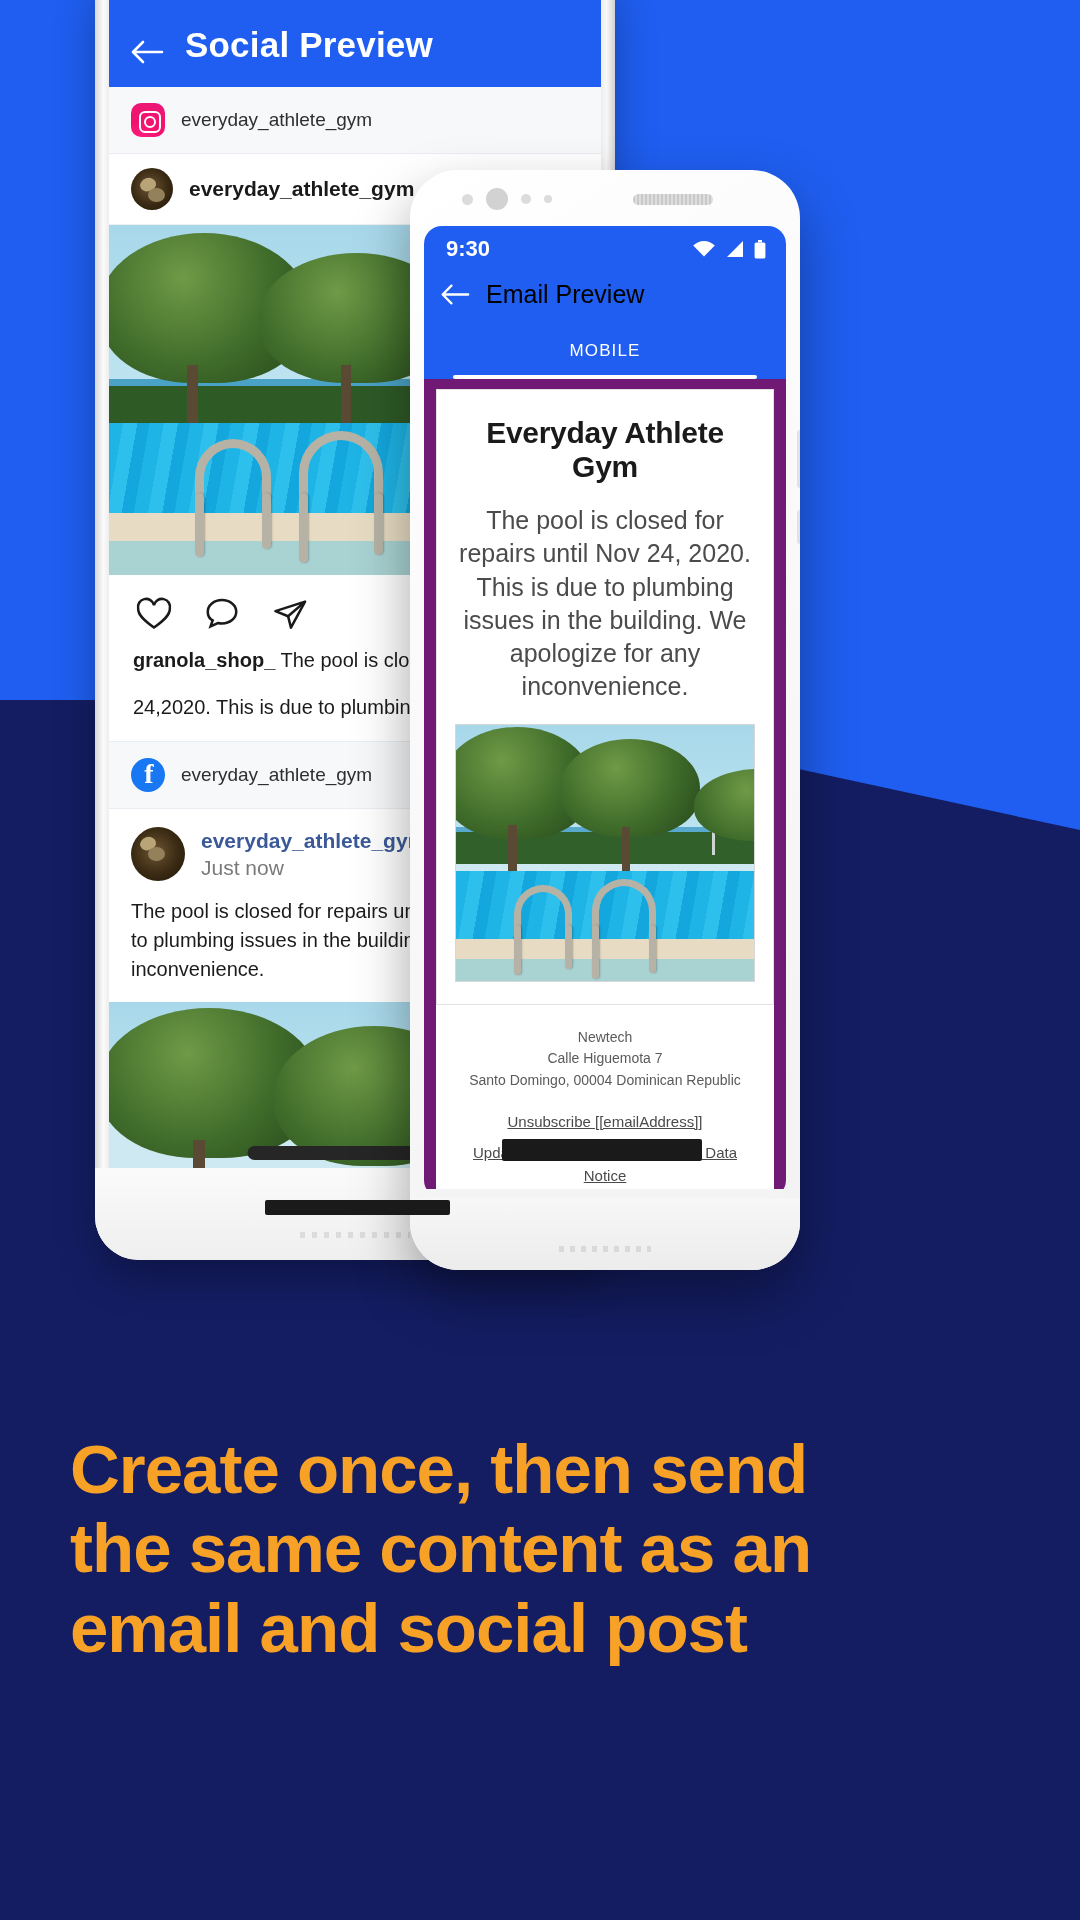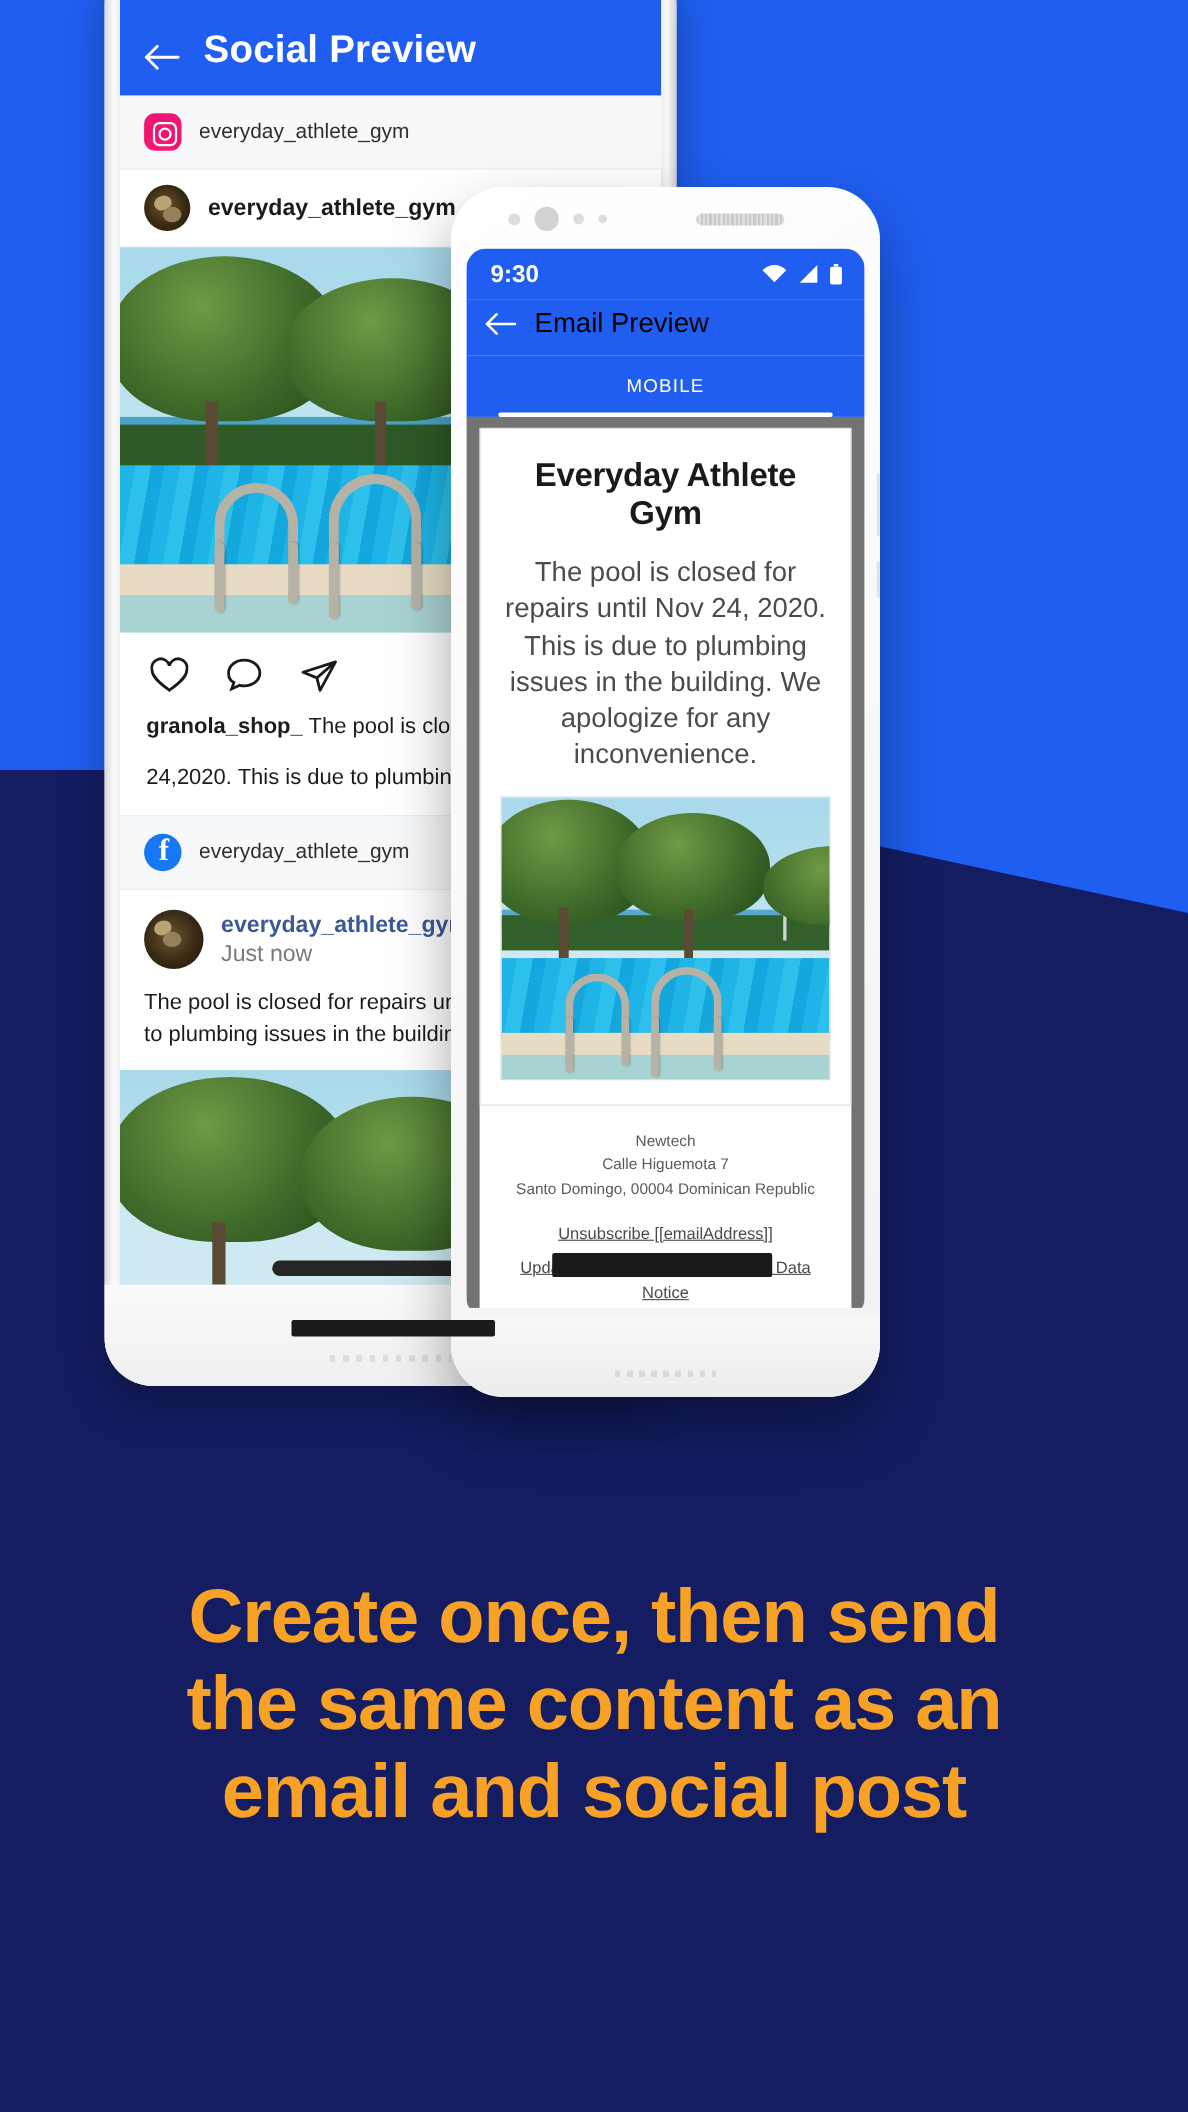--- a/index.html
+++ b/index.html
@@ -201,21 +201,21 @@
   }
   .p2-tab {
     flex:1; display:flex; align-items:center; justify-content:center;
     color:#e6ecfd; font-size:17px; letter-spacing:1.1px; position:relative;
   }
   .p2-tab.active { color:#ffffff; }
   .p2-tab.active::after {
     content:""; position:absolute; bottom:0; left:8%; right:8%;
     height:4px; background:#ffffff; border-radius:2px;
   }
-  .email-scroll { height: calc(100% - 46px - 60px - 56px); background:#737373; overflow:hidden; }
+  .email-scroll { height: calc(100% - 46px - 60px - 56px); background:#701a75; overflow:hidden; }
   .email-card {
     margin: 10px 12px 0; background:#fff; border:1px solid #e3e3e3;
     padding: 26px 18px 22px; text-align:center;
   }
   .email-h1 { font-size:30px; font-weight:700; color:#1a1a1a; letter-spacing:-.3px; }
   .email-p { margin-top:20px; font-size:25px; line-height:1.33; color:#4b4b4b; }
   .email-img-wrap { margin-top:20px; border:1px solid #d8d8d8; height:258px; overflow:hidden; position:relative; }
   .email-footer {
     background:#fff; margin: 0 12px; padding: 22px 14px 18px; text-align:center;
     color:#5a5a5a; font-size:14px; line-height:1.55;
@@ -234,21 +234,21 @@
     width:92px; height:6px;
     background: repeating-linear-gradient(90deg,#d9d9d9 0 5px, transparent 5px 11px);
   }
   .side-btn {
     position:absolute; right:-3px; width:6px; border-radius:4px; background:#e2e2e2;
   }
 
   
   .headline {
     position:absolute; left:0; right:0; top:1430px;
-    text-align:center; color:#f7a126;
+    text-align:left; color:#f7a126;
     font-size:69px; line-height:1.15; font-weight:700;
     letter-spacing:-1px; padding: 0 70px;
   }
   .headline .ln { display:block; }
 </style>
 </head>
 <body>
 
 <div id="stage">
 
@@ -333,20 +333,21 @@
           <div class="fb-post-head">
             <div class="avatar" style="width:54px;height:54px;flex:0 0 54px;"></div>
             <div>
               <div class="fb-name">everyday_athlete_gym</div>
               <div class="fb-time">Just now</div>
             </div>
           </div>
           <div class="fb-text">
             <div>The pool is closed for repairs until Nov 24, 2020. This is due</div>
             <div>to plumbing issues in the building. We apologize for any</div>
+            <div>inconvenience.</div>
           </div>
         </div>
 
         <div class="pool-img small">
           <div class="sky"></div>
           <div class="tree" style="left:-10px;top:6px;width:220px;height:150px;"></div>
           <div class="trunk" style="left:84px;top:138px;width:12px;height:70px;"></div>
           <div class="tree" style="left:165px;top:24px;width:200px;height:140px;"></div>
           <div class="lamp" style="left:368px;top:96px;"></div>
           <div class="lamp-pole" style="left:373px;top:106px;height:70px;"></div>

